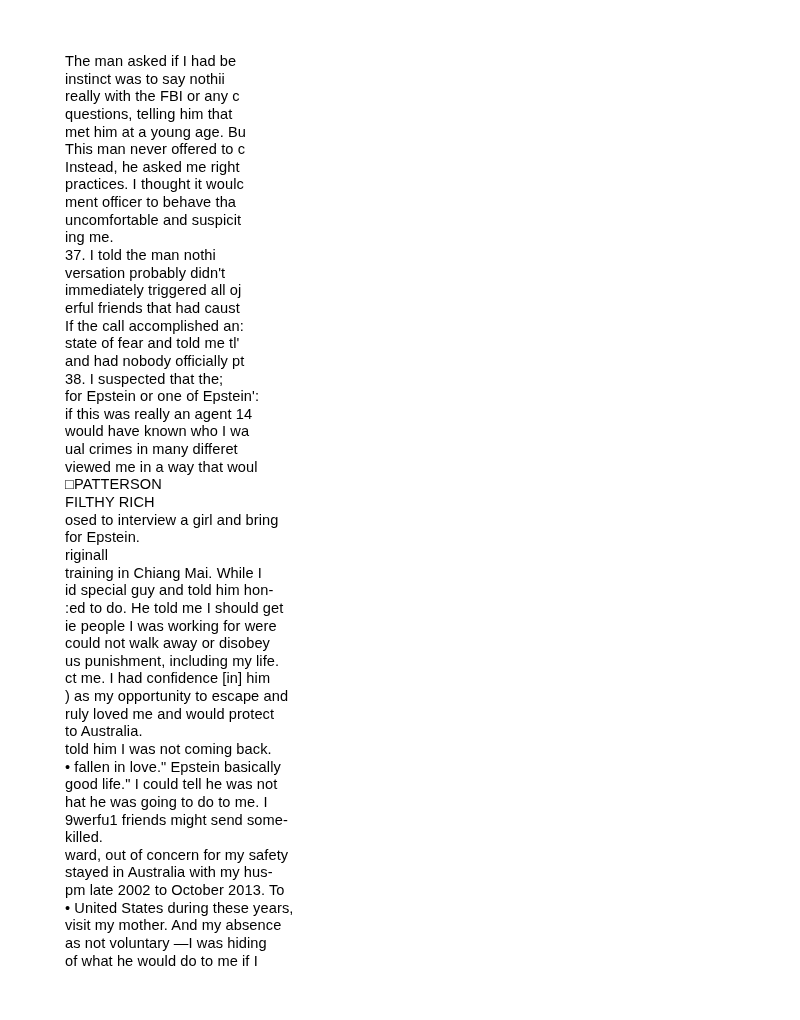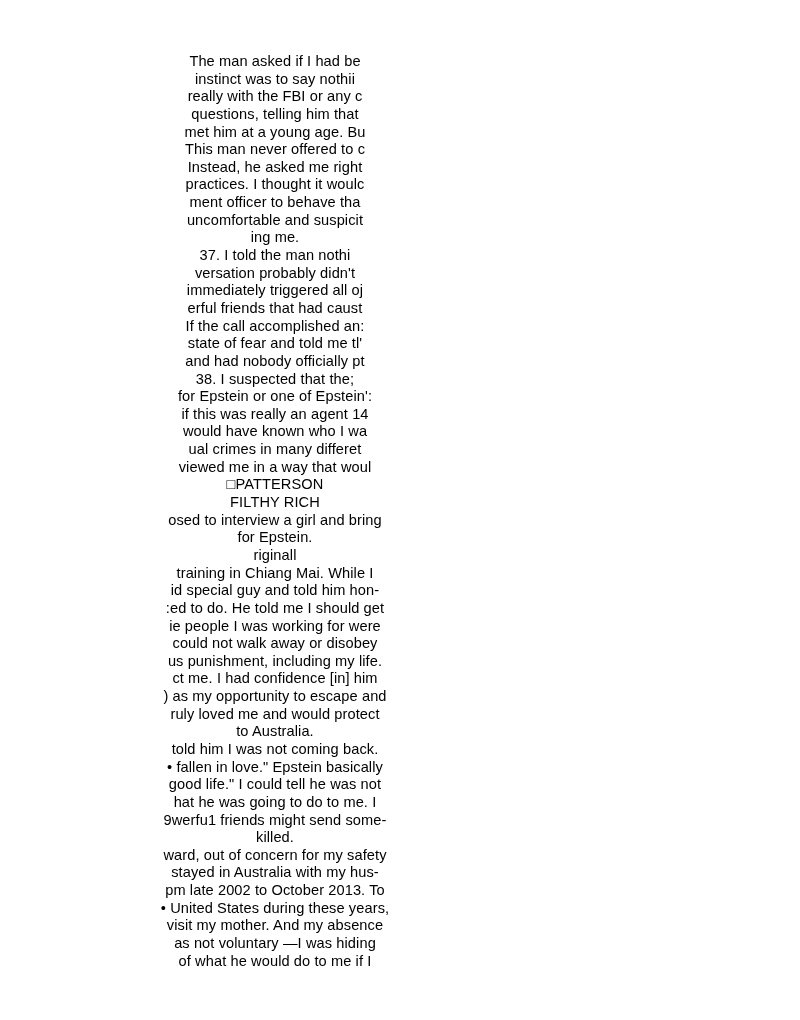--- a/index.html
+++ b/index.html
@@ -25,21 +25,20 @@
   .textblock {
     position: absolute;
     left: 65px;
     top: 53px;
     width: 420px;
     color: #000000;
     font-size: 14.6px;
     line-height: 17.65px;
     letter-spacing: 0.1px;
     white-space: pre;
-    text-align: center;
   }
   .line {
     height: 17.65px;
   }
 </style>
 </head>
 <body>
 
 <div class="page">
   <div class="textblock"><div class="line">The man asked if I had be</div><div class="line">instinct was to say nothii</div><div class="line">really with the FBI or any c</div><div class="line">questions, telling him that</div><div class="line">met him at a young age. Bu</div><div class="line">This man never offered to c</div><div class="line">Instead, he asked me right</div><div class="line">practices. I thought it woulc</div><div class="line">ment officer to behave tha</div><div class="line">uncomfortable and suspicit</div><div class="line">ing me.</div><div class="line">37. I told the man nothi</div><div class="line">versation probably didn't</div><div class="line">immediately triggered all oj</div><div class="line">erful friends that had caust</div><div class="line">If the call accomplished an:</div><div class="line">state of fear and told me tl'</div><div class="line">and had nobody officially pt</div><div class="line">38. I suspected that the;</div><div class="line">for Epstein or one of Epstein':</div><div class="line">if this was really an agent 14</div><div class="line">would have known who I wa</div><div class="line">ual crimes in many differet</div><div class="line">viewed me in a way that woul</div><div class="line">□PATTERSON</div><div class="line">FILTHY RICH</div><div class="line">osed to interview a girl and bring</div><div class="line">for Epstein.</div><div class="line">riginall</div><div class="line">training in Chiang Mai. While I</div><div class="line">id special guy and told him hon-</div><div class="line">:ed to do. He told me I should get</div><div class="line">ie people I was working for were</div><div class="line">could not walk away or disobey</div><div class="line">us punishment, including my life.</div><div class="line">ct me. I had confidence [in] him</div><div class="line">) as my opportunity to escape and</div><div class="line">ruly loved me and would protect</div><div class="line">to Australia.</div><div class="line">told him I was not coming back.</div><div class="line">• fallen in love." Epstein basically</div><div class="line">good life." I could tell he was not</div><div class="line">hat he was going to do to me. I</div><div class="line">9werfu1 friends might send some-</div><div class="line">killed.</div><div class="line">ward, out of concern for my safety</div><div class="line">stayed in Australia with my hus-</div><div class="line">pm late 2002 to October 2013. To</div><div class="line">• United States during these years,</div><div class="line">visit my mother. And my absence</div><div class="line">as not voluntary —I was hiding</div><div class="line">of what he would do to me if I</div></div>

